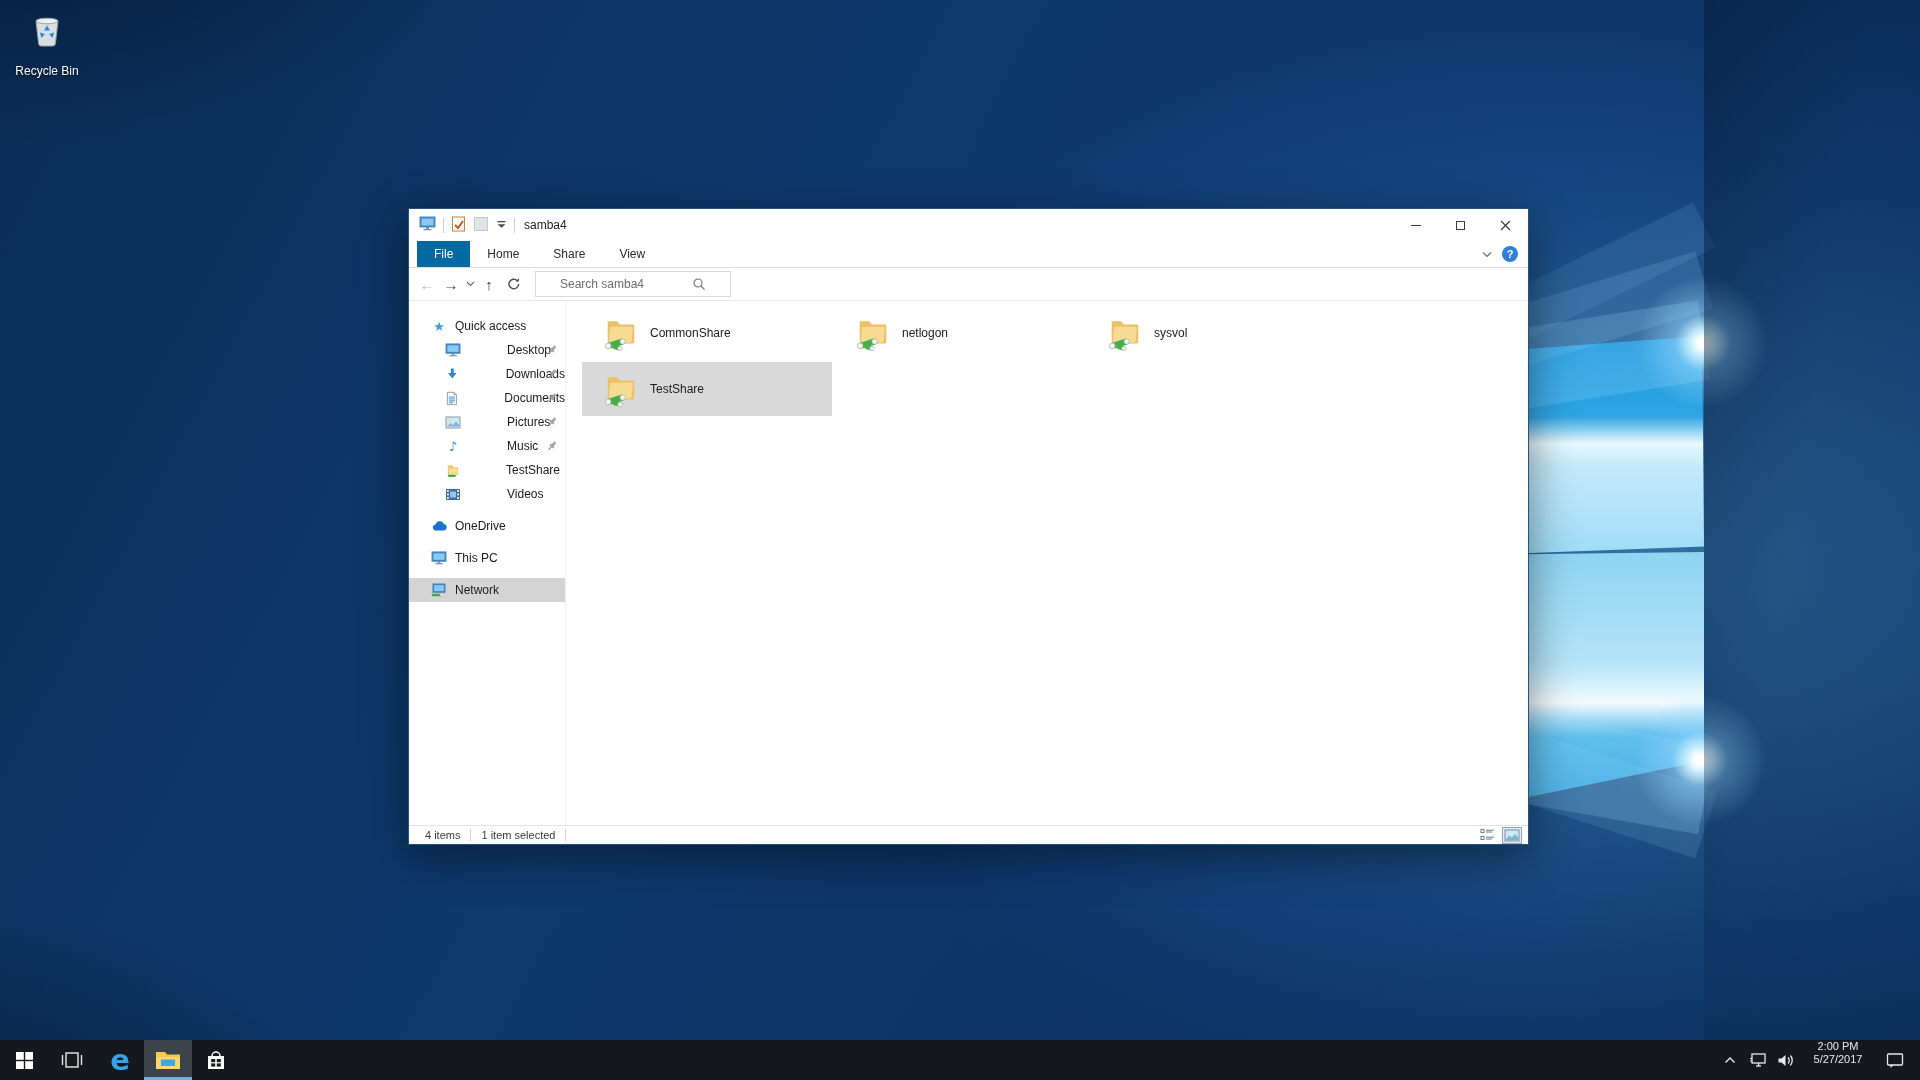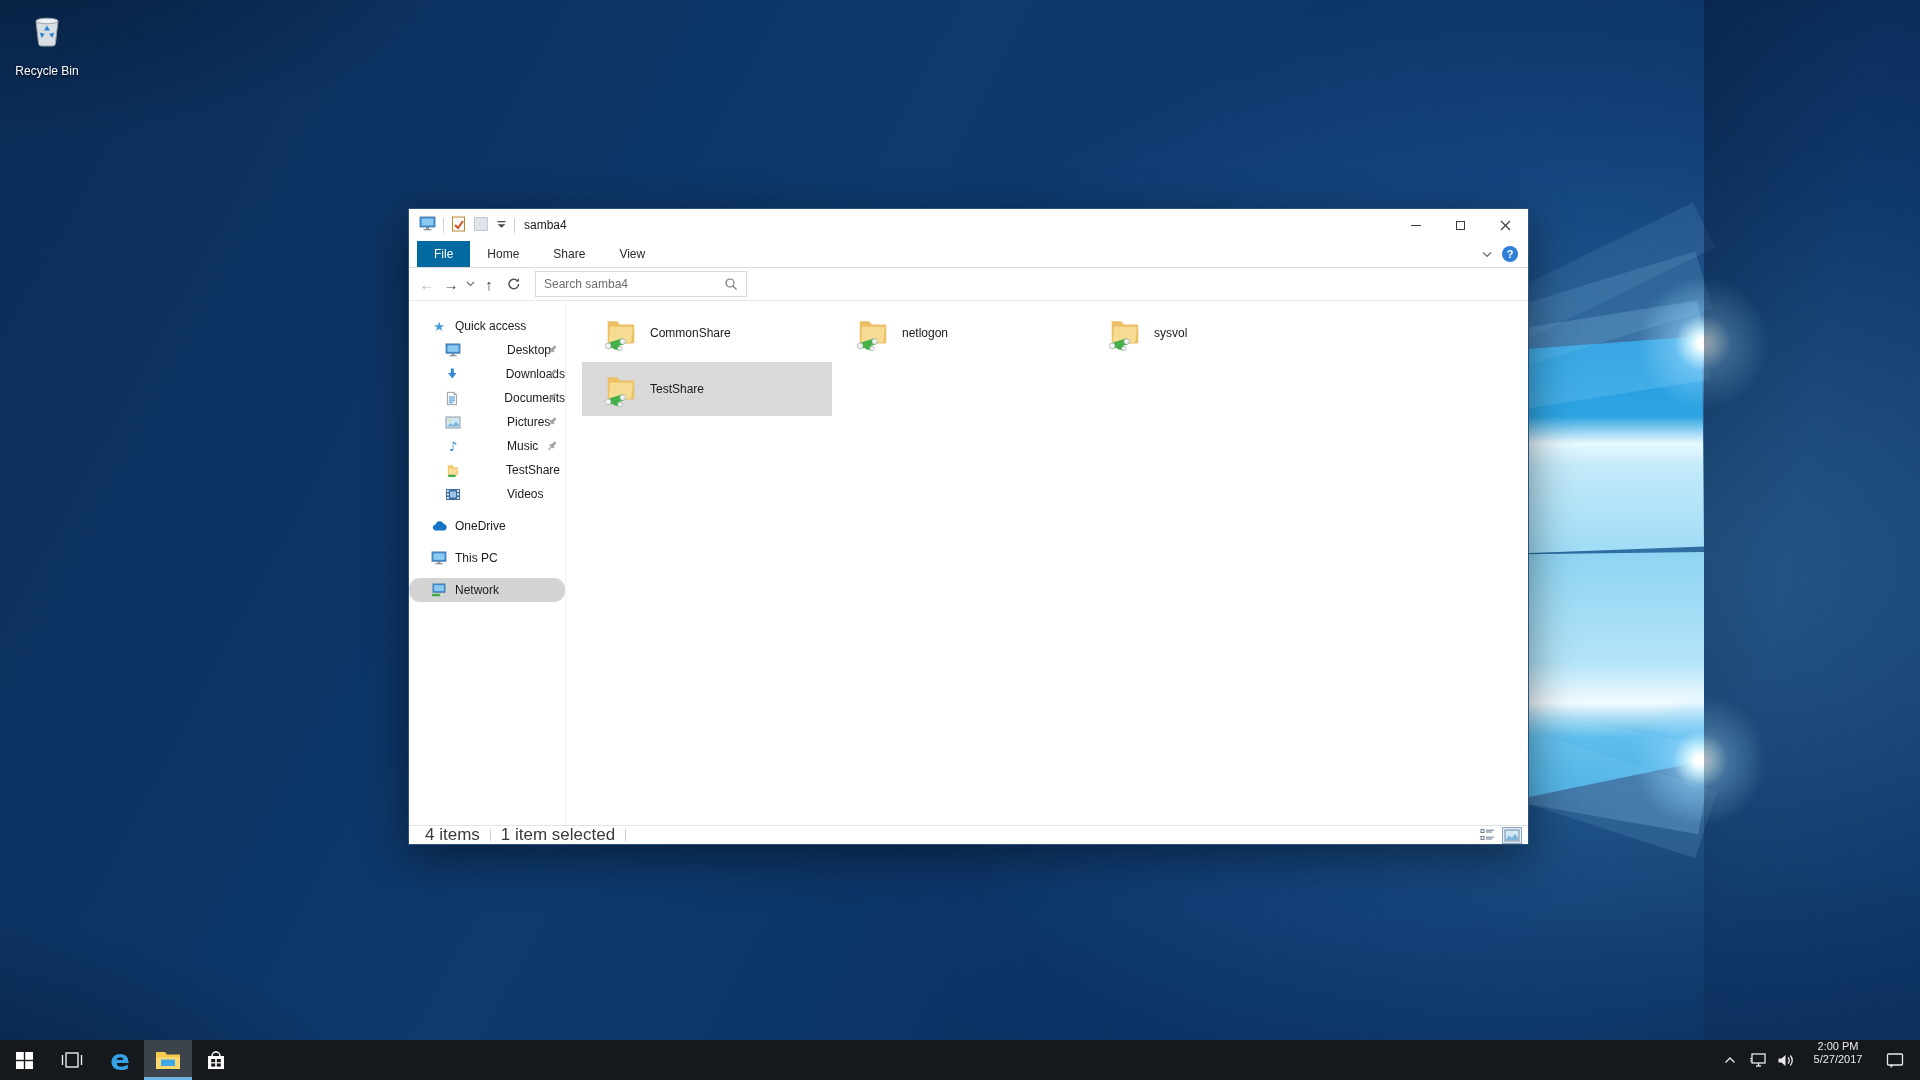--- a/index.html
+++ b/index.html
@@ -63,41 +63,41 @@
   .toolbar { height:33px; display:flex; align-items:center; padding:0 12px 0 6px;
     border-bottom:1px solid #e8e8e8; flex:0 0 auto; }
   .navbtn { width:24px; height:24px; display:grid; place-items:center; font-size:15px; color:#3c3c3c; }
   .navbtn.disabled { color:#b4b4b4; }
   .navbtn.small { width:14px; }
   .addressbox { flex:1; height:26px; border:1px solid #0078d7; background:#fff;
     display:flex; align-items:center; gap:5px; padding:0 6px; margin:0 4px 0 6px; }
   .addr-sel { background:#0078d7; color:#fff; padding:1px 3px; }
   .addr-chev { margin-left:auto; }
   .refreshbtn { width:26px; height:26px; display:grid; place-items:center; }
-  .searchbox { width:212px; height:26px; border:1px solid #d9d9d9; display:flex;
-    align-items:center; gap:6px; padding:0 8px; color:#6d6d6d; margin-left:8px; }
+  .searchbox { width:196px; height:26px; border:1px solid #d9d9d9; display:flex;
+    align-items:center; gap:6px; padding:0 24px; color:#6d6d6d; margin-left:8px; }
   .searchbox .ph { flex:1; }
 
   .winbody { flex:1; display:flex; min-height:0; }
   .sidebar { width:157px; border-right:1px solid #f0f0f0; padding-top:13px; flex:0 0 auto; }
   .srow { height:24px; display:flex; align-items:center; gap:8px; padding-left:22px;
     position:relative; white-space:nowrap; }
   .srow.child { padding-left:36px;gap:46px; }
   .srow.gap { margin-top:8px; }
-  .srow.sel { background:#d4d4d4;border-radius:11px; }
+  .srow.sel { background:#d4d4d4; }
   .srow .pin { position:absolute; right:7px; top:6px; }
   .glyph-ic { font-size:13px; color:#2f86d2; width:16px; text-align:center; font-family:"DejaVu Sans",sans-serif; }
 
   .files { width:780px; padding:5px 0 0 16px; display:flex; flex-wrap:wrap; align-content:flex-start; }
   .tile { width:250px; height:54px; margin:0 2px 2px 0; display:flex; align-items:center;
     gap:10px; padding-left:20px; }
   .tile.sel { background:#d9d9d9; }
 
   .statusbar { height:19px; border-top:1px solid #e4e4e4; display:flex; align-items:center;
-    font-size:17px; color:#3b3b3b; padding-left:16px; flex:0 0 auto; }
+    font-size:11px; color:#3b3b3b; padding-left:16px; flex:0 0 auto; }
   .sdiv { width:1px; height:12px; background:#d0d0d0; margin:0 10px; }
   .status-right { margin-left:auto; margin-right:6px; display:flex; align-items:center; gap:5px; }
   .viewbtn { display:grid; place-items:center; padding:1px; }
   .viewbtn.sel { border:1px solid #8aa6c0; background:#e4eef8; }
 
   
   .taskbar { position:absolute; left:0; top:1040px; width:1920px; height:40px; background:#15181c;
     display:flex; align-items:stretch; color:#e8eaec; z-index:5; }
   .tstart { width:48px; display:grid; place-items:center; }
   .tsearch { width:342px; background:#34383e; border:1px solid #46494f; display:flex;

